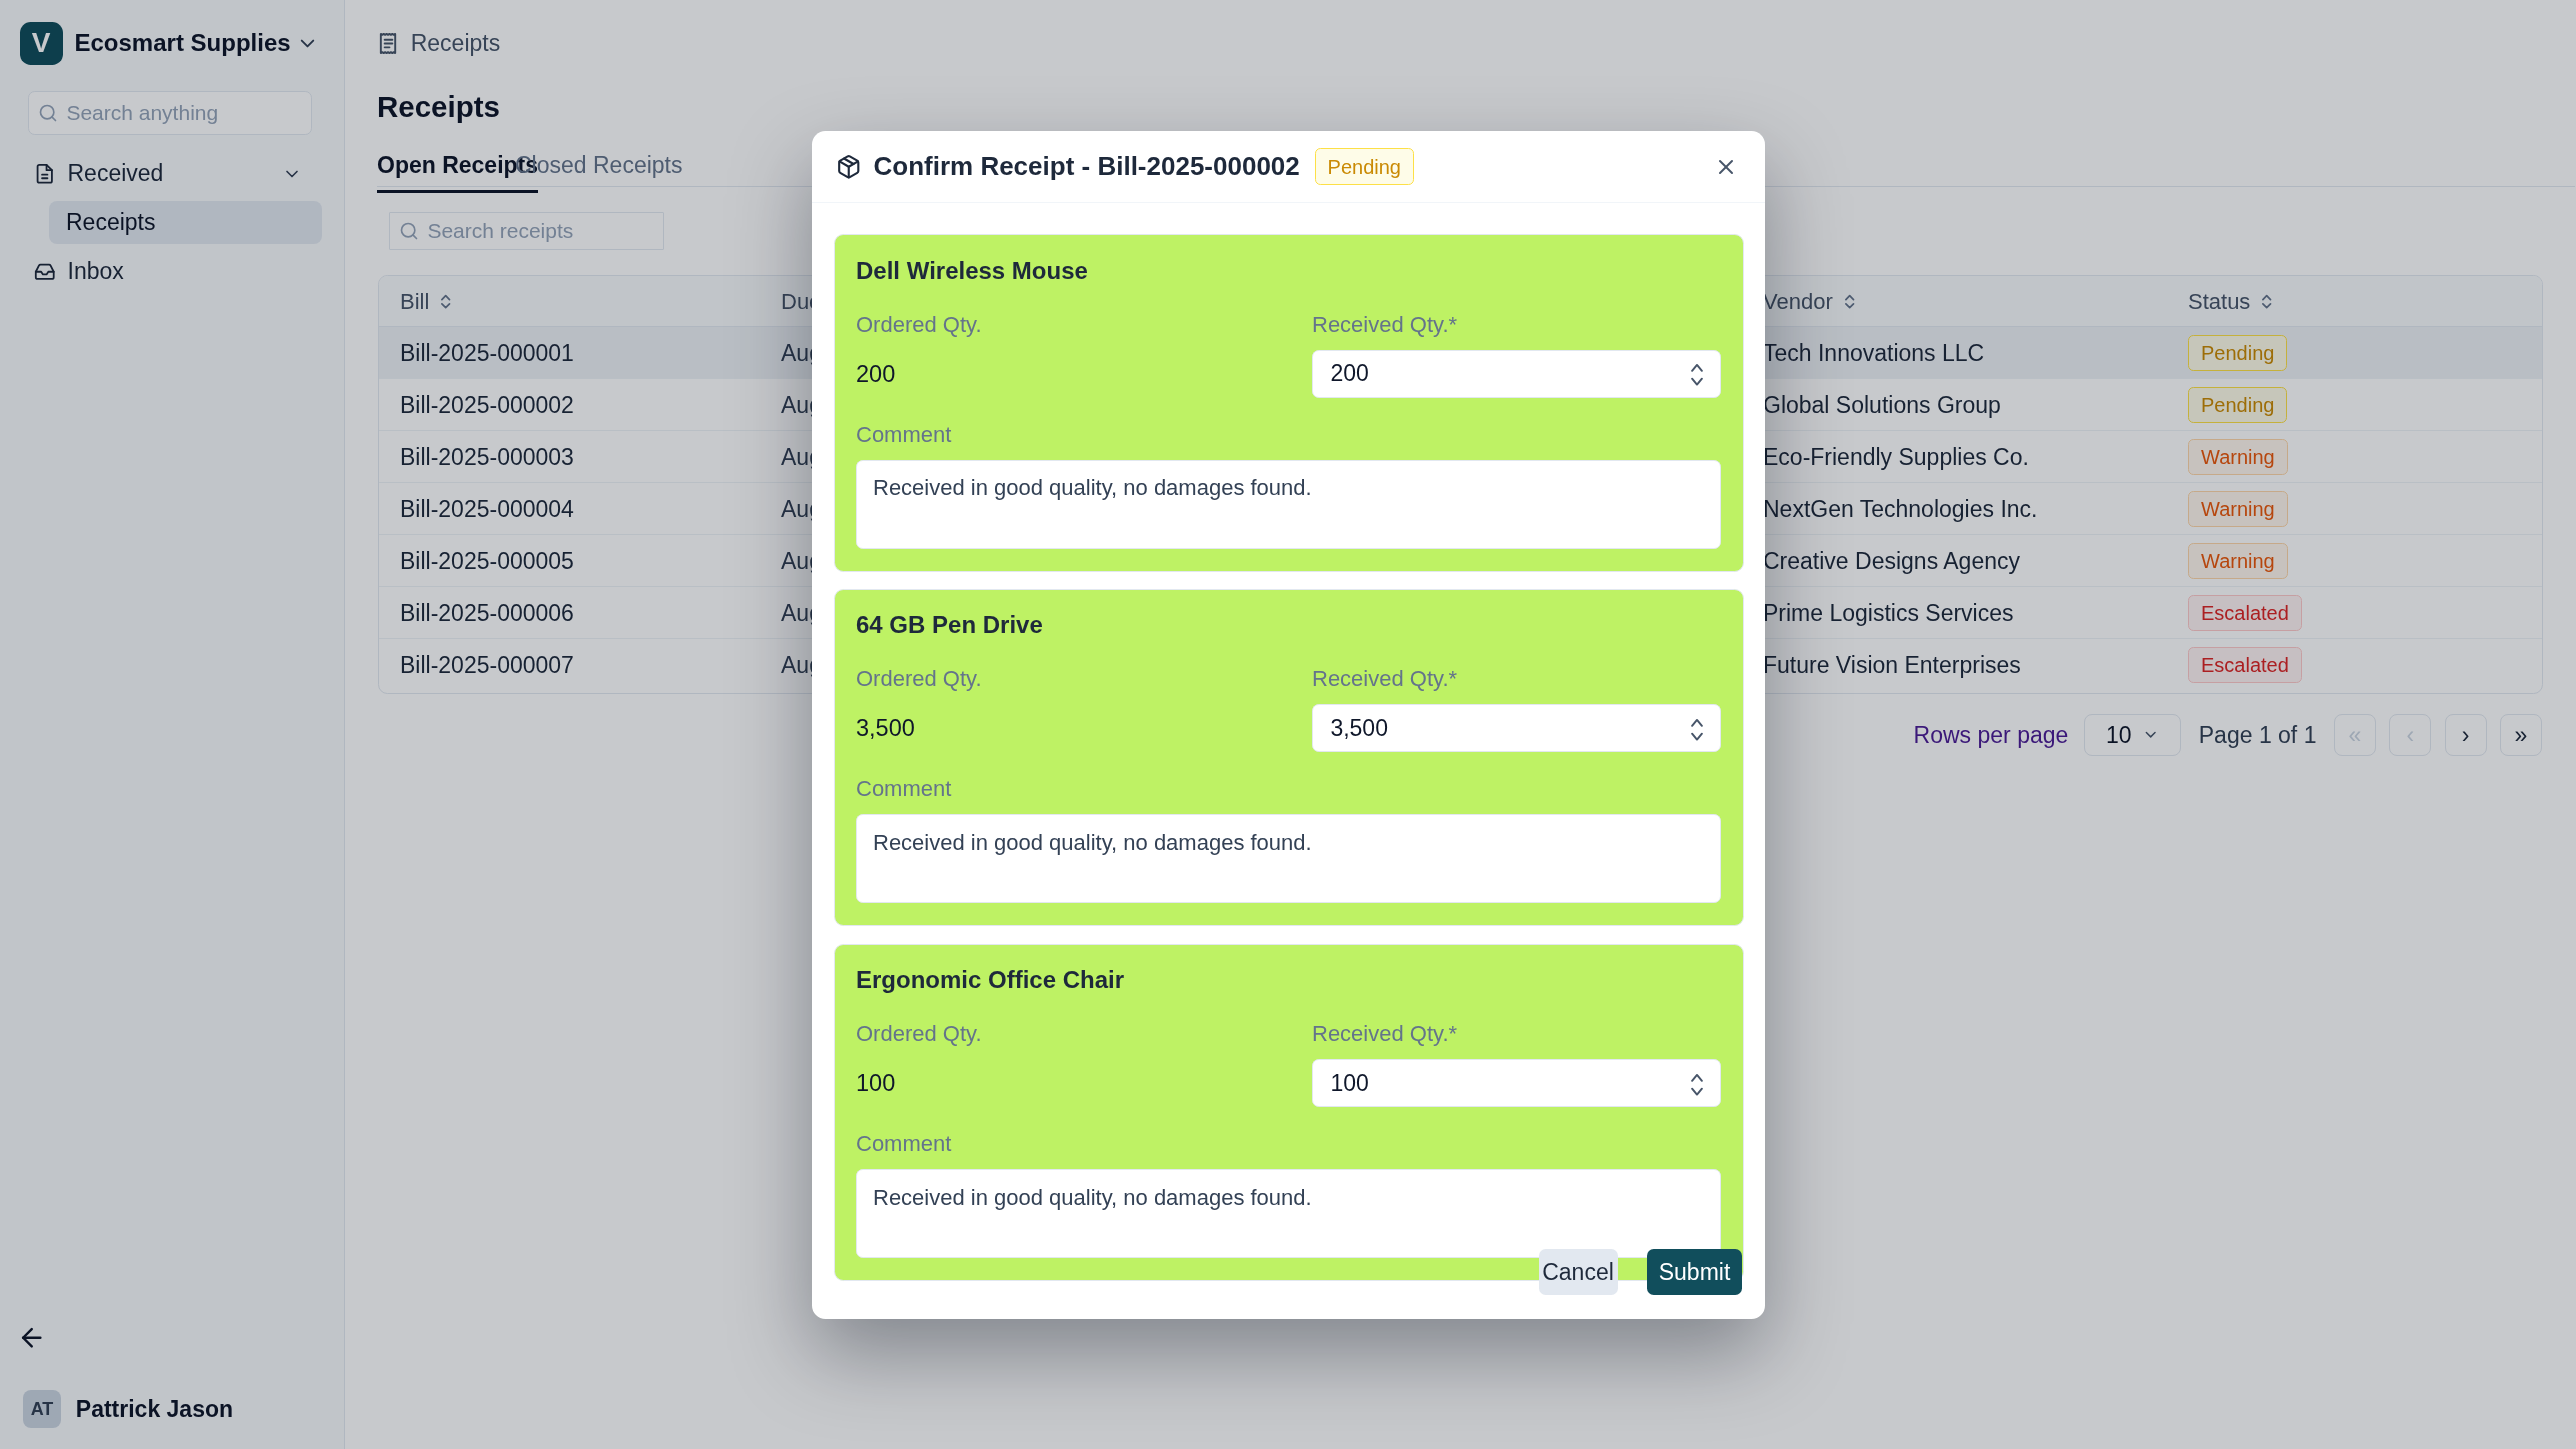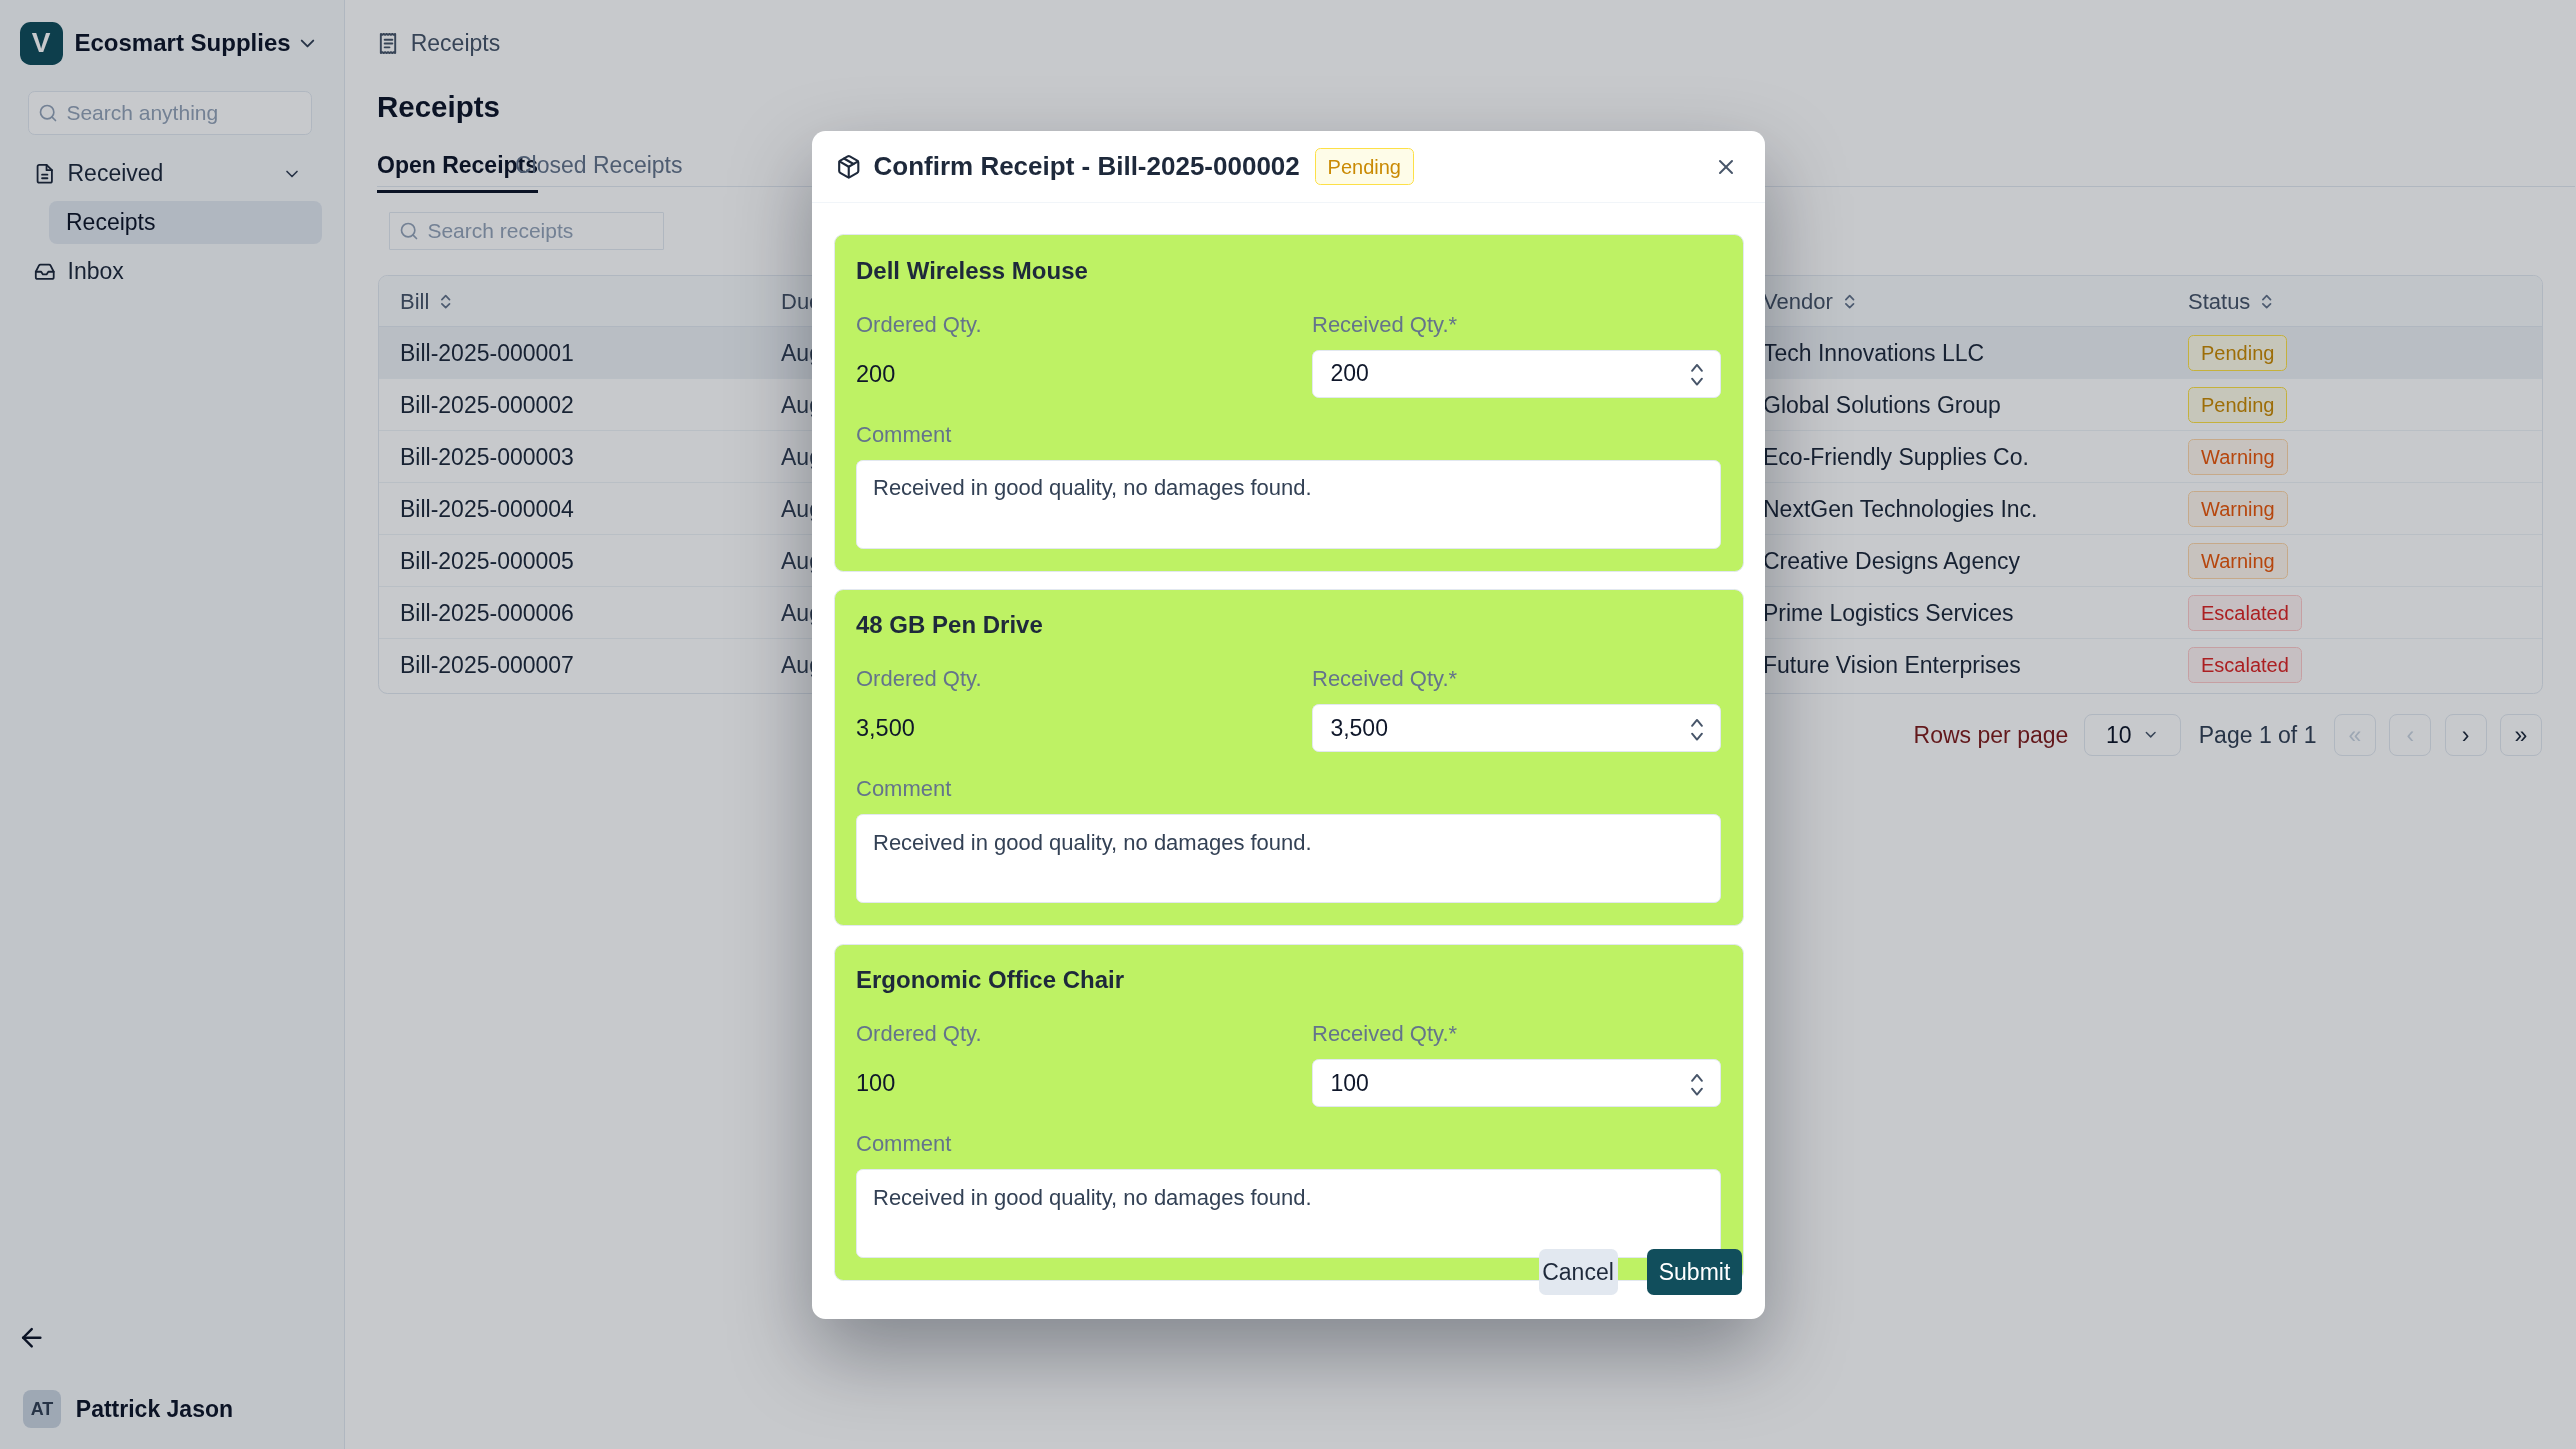--- a/index.html
+++ b/index.html
@@ -83,21 +83,21 @@
 
   .badge {
     display:inline-block; padding:5.4px 12px; border-radius:5.4px;
     font-size:20px; line-height:24px; border:1.3px solid transparent;
   }
   .badge.pending   { background:#fefce8; border-color:#fde047; color:#ca8a04; }
   .badge.warning   { background:#fff7ed; border-color:#fed7aa; color:#ea580c; }
   .badge.escalated { background:#fef2f2; border-color:#fecaca; color:#dc2626; }
 
   .pagebar { position:absolute; right:34px; top:713px; height:44px; display:flex; align-items:center; gap:13.4px; }
-  .rpp-label { font-size:23px; color:#7f1d1d; margin-right:2.7px; }
+  .rpp-label { font-size:23px; color:#4c1d95; margin-right:2.7px; }
   .rpp-select {
     width:97px; height:42px; border:1.3px solid #e2e8f0; border-radius:8px; background:#ffffff;
     display:flex; align-items:center; justify-content:center; gap:10.7px; cursor:pointer;
   }
   .rpp-select .val { font-size:23px; color:#0f172a; }
   .page-info { font-size:23px; color:#334155; margin:0 4px; }
   .pg-btn {
     width:42px; height:42px; border:1.3px solid #e2e8f0; border-radius:8px; background:#ffffff;
     display:flex; align-items:center; justify-content:center; font-size:23px; color:#1e293b; cursor:pointer;
   }
@@ -403,21 +403,21 @@
           </div>
         </div>
       </div>
       <div class="comment-block">
         <div class="f-label">Comment</div>
         <textarea class="comment-box" style="">Received in good quality, no damages found.</textarea>
       </div>
     </div>
 
     <div class="icard">
-      <div class="icard-title">48 GB Pen Drive</div>
+      <div class="icard-title">64 GB Pen Drive</div>
       <div class="qty-grid">
         <div class="qty-col-l">
           <div class="f-label">Ordered Qty.</div>
           <div class="f-value">3,500</div>
         </div>
         <div class="qty-col-r">
           <div class="f-label">Received Qty.*</div>
           <div class="num-input">
             <input type="text" value="3,500" style="">
             <span class="stepper">

